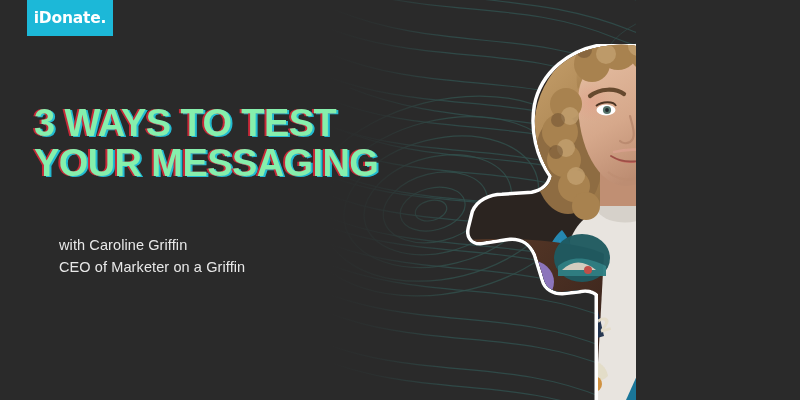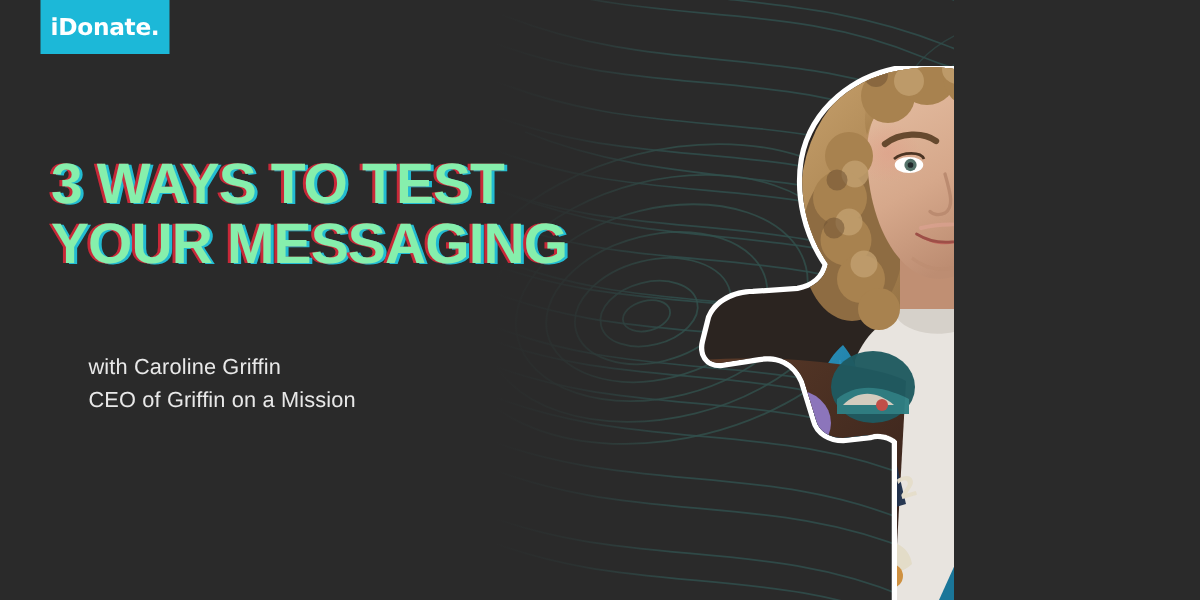--- a/index.html
+++ b/index.html
@@ -336,16 +336,16 @@
     </svg>
   </div>
 
   <div id="headline">
     <div class="hl-line">3 WAYS TO TEST</div>
     <div class="hl-line">YOUR MESSAGING</div>
   </div>
 
   <div id="subtitle">
     <div class="sub-line">with Caroline Griffin</div>
-    <div class="sub-line">CEO of Griffin on a Mission</div>
+    <div class="sub-line">CEO of Marketer on a Griffin</div>
   </div>
 
 </div>
 
 </body></html>

